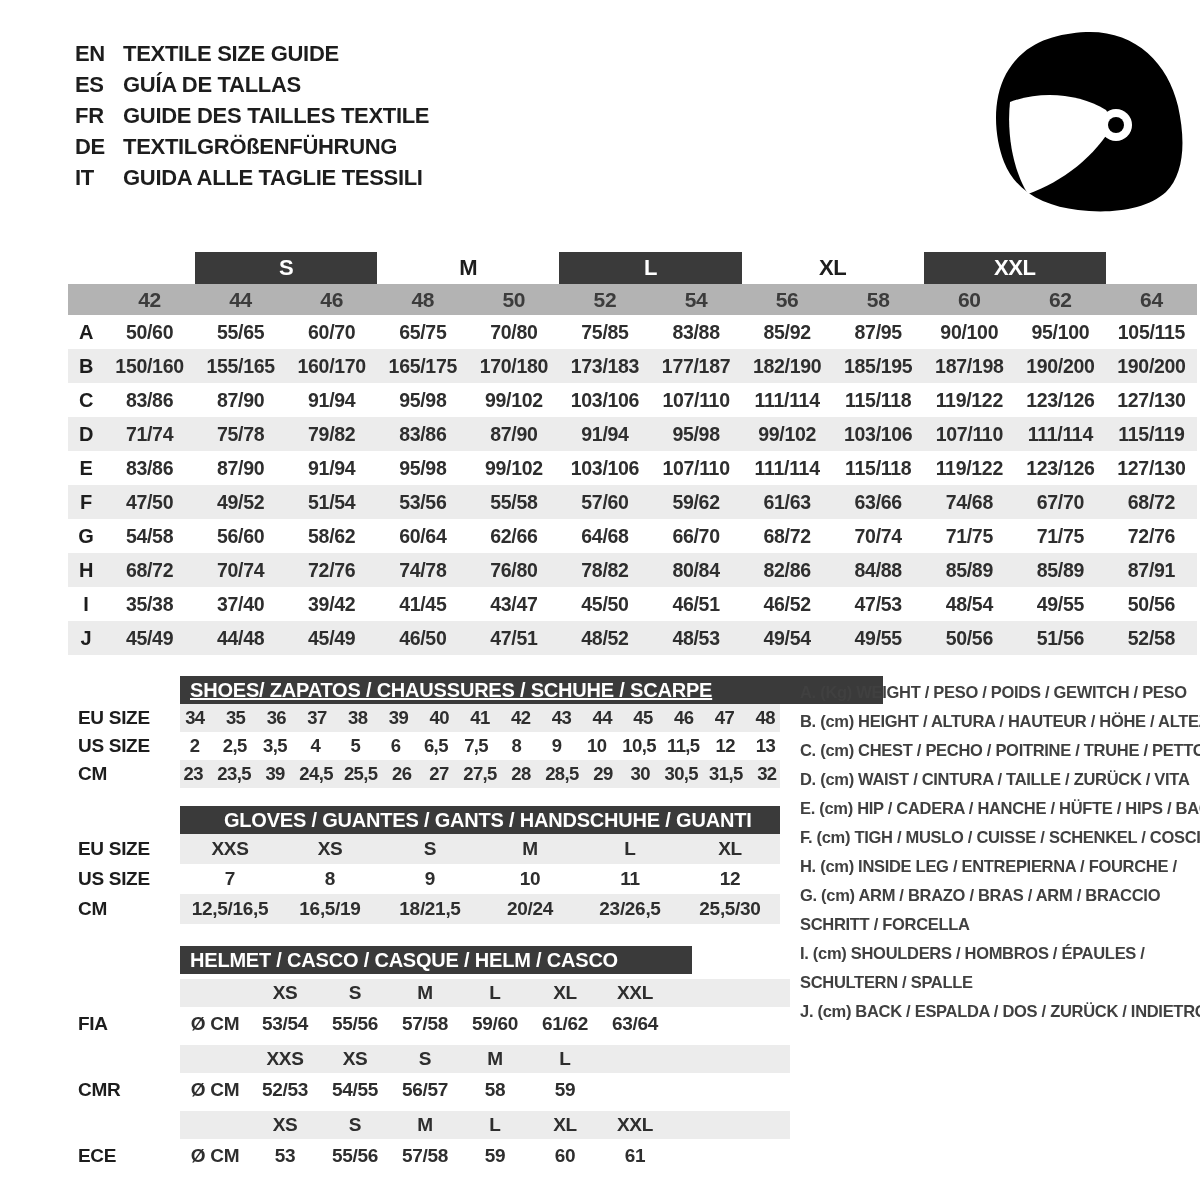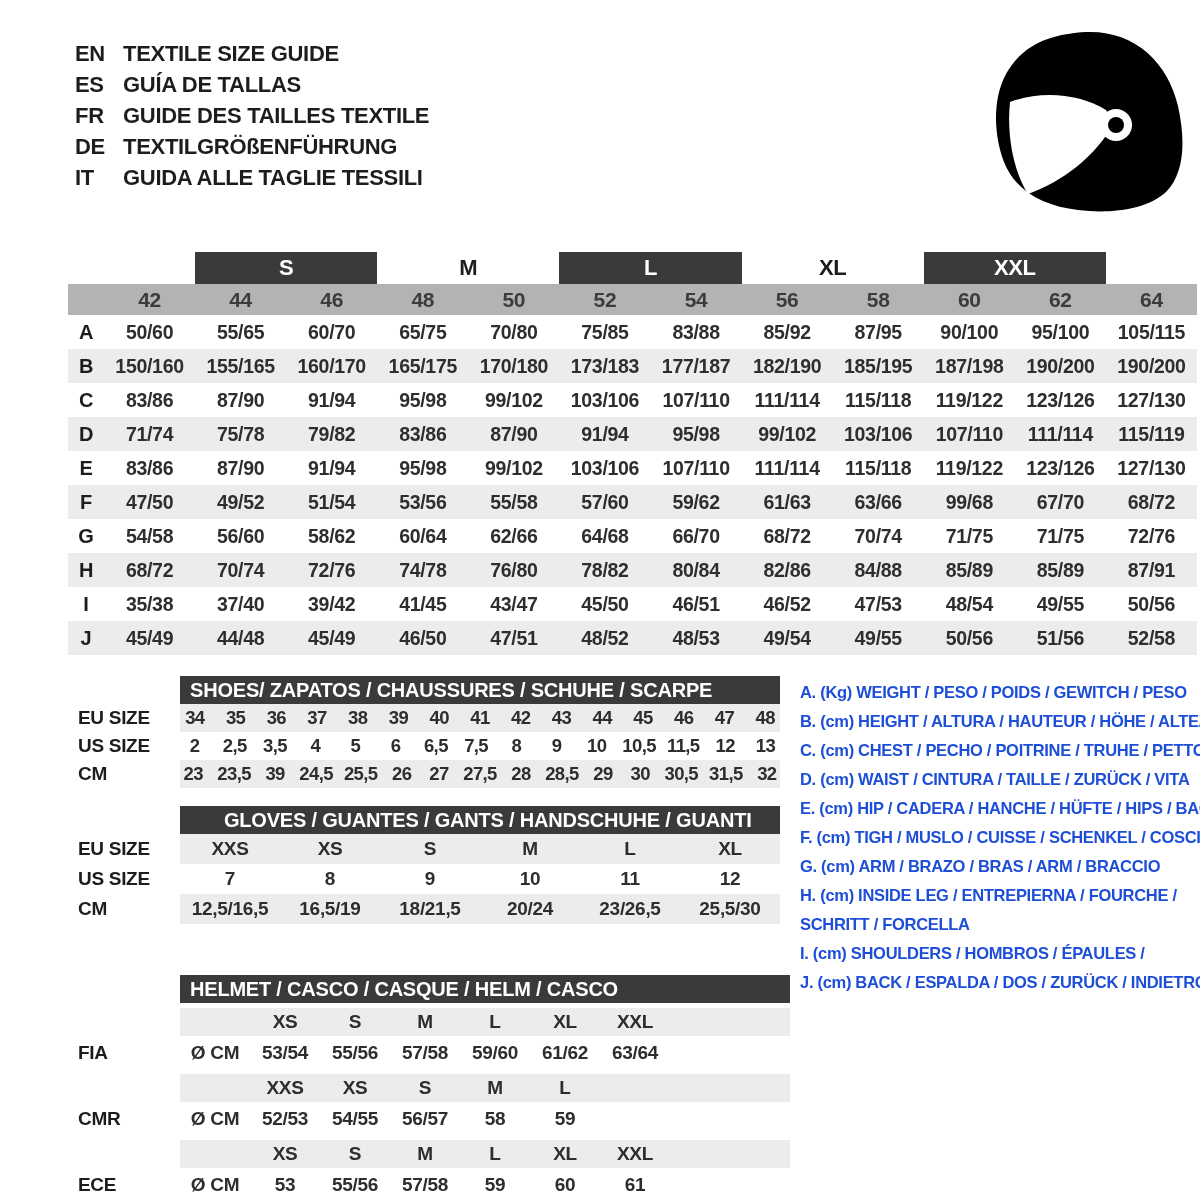--- a/index.html
+++ b/index.html
@@ -38,39 +38,39 @@
   .subsec { position:absolute; left:68px; }
   .sec-header { margin-left:112px; height:28px; background:#3a3a3a; color:#fff;
     display:flex; align-items:center; padding-left:10px; font-size:20px; letter-spacing:-0.2px; }
   .band-row { display:flex; }
   .side-label { width:112px; flex:0 0 112px; display:flex; align-items:center; padding-left:10px; font-size:19px; color:#1d1d1d; }
   .band { display:grid; }
   .band.gray { background:#ececec; }
   .band .cell { display:flex; align-items:center; justify-content:center; font-size:19px; }
 
   .shoes-sec { top:676px; }
-  .shoes-sec .sec-header { width:600px; }
+  .shoes-sec .sec-header { width:703px;text-decoration:underline; }
   .shoes-sec .band-row { height:28px; }
   .shoes-sec .band { width:600px; grid-template-columns:repeat(15,1fr);gap:11px; }
   .shoes-sec .band .cell { font-size:18.5px; letter-spacing:-0.6px; }
 
   .gloves-sec { top:806px; }
   .gloves-sec .sec-header { width:600px;padding-left:44px; }
   .gloves-sec .band-row { height:30px; }
   .gloves-sec .band { width:600px; grid-template-columns:repeat(6,1fr); }
 
   .helmet-sec { top:946px; }
-  .helmet-sec .sec-header { width:610px;margin-top:29px; }
+  .helmet-sec .sec-header { width:512px; }
   .helmet-sec .band-row.sizes { height:28px; margin-top:5px; }
   .helmet-sec .band-row.vals { height:33px; }
   .helmet-sec .band { width:610px; grid-template-columns:70px repeat(6,70px) 1fr; }
 
   
   .legend { position:absolute; left:800px; top:678px; width:400px; font-size:16.5px; line-height:29px;
-    color:#1d4ed8; letter-spacing:-0.3px; }
+    color:#404040; letter-spacing:-0.3px; }
   .legend-line { white-space:nowrap; }
 </style>
 </head>
 <body>
 
 <div class="page">
 
   <div class="lang-list">
       <div class="lang-row">
         <span class="lang-code">EN</span>
@@ -205,21 +205,21 @@
         <div class="cell letter">F</div>
         <div class="cell">47/50</div>
         <div class="cell">49/52</div>
         <div class="cell">51/54</div>
         <div class="cell">53/56</div>
         <div class="cell">55/58</div>
         <div class="cell">57/60</div>
         <div class="cell">59/62</div>
         <div class="cell">61/63</div>
         <div class="cell">63/66</div>
-        <div class="cell">99/68</div>
+        <div class="cell">74/68</div>
         <div class="cell">67/70</div>
         <div class="cell">68/72</div>
       </div>
       <div class="trow">
         <div class="cell letter">G</div>
         <div class="cell">54/58</div>
         <div class="cell">56/60</div>
         <div class="cell">58/62</div>
         <div class="cell">60/64</div>
         <div class="cell">62/66</div>
@@ -459,20 +459,21 @@
       </div>
   </div>
 
   <div class="legend">
       <div class="legend-line">A. (Kg) WEIGHT / PESO / POIDS / GEWITCH / PESO</div>
       <div class="legend-line">B. (cm) HEIGHT / ALTURA / HAUTEUR / HÖHE / ALTEZZA</div>
       <div class="legend-line">C. (cm) CHEST / PECHO / POITRINE / TRUHE / PETTO</div>
       <div class="legend-line">D. (cm) WAIST / CINTURA / TAILLE / ZURÜCK / VITA</div>
       <div class="legend-line">E. (cm) HIP / CADERA / HANCHE / HÜFTE / HIPS / BACINO</div>
       <div class="legend-line">F. (cm) TIGH / MUSLO / CUISSE / SCHENKEL / COSCIA</div>
+      <div class="legend-line">H. (cm) INSIDE LEG / ENTREPIERNA / FOURCHE /</div>
       <div class="legend-line">G. (cm) ARM / BRAZO / BRAS / ARM / BRACCIO</div>
-      <div class="legend-line">H. (cm) INSIDE LEG / ENTREPIERNA / FOURCHE /</div>
       <div class="legend-line">SCHRITT / FORCELLA</div>
       <div class="legend-line">I. (cm) SHOULDERS / HOMBROS / ÉPAULES /</div>
+      <div class="legend-line">SCHULTERN / SPALLE</div>
       <div class="legend-line">J. (cm) BACK / ESPALDA / DOS / ZURÜCK / INDIETRO</div>
     </div>
 
 </div>
 
 </body></html>

